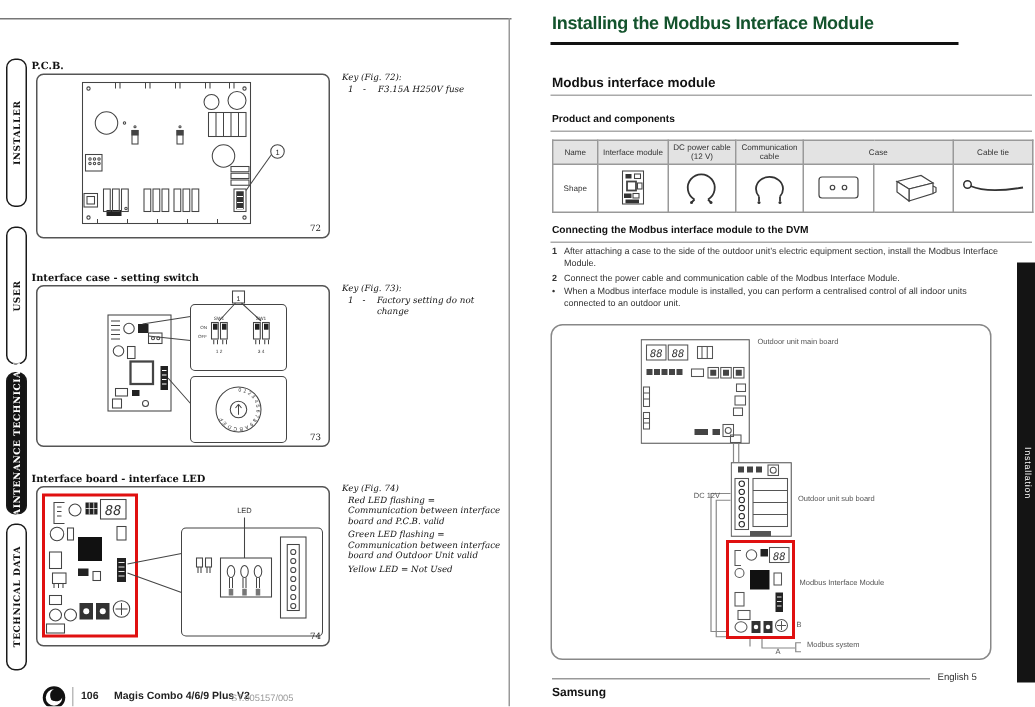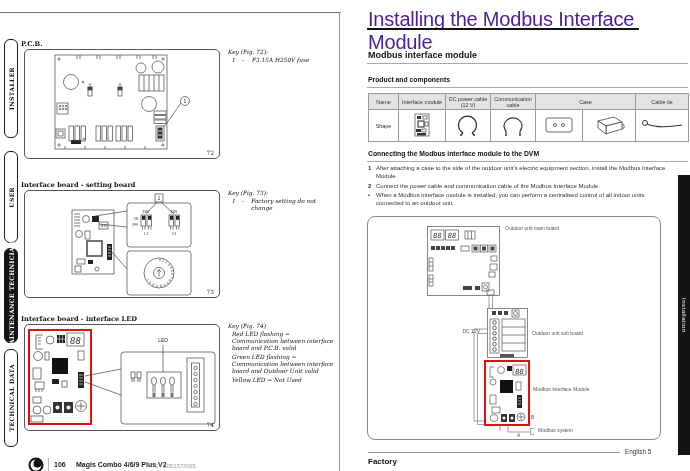--- a/index.html
+++ b/index.html
@@ -25,21 +25,21 @@
   .key .kt{margin-bottom:1px;}
   .key .ki{display:flex;margin-left:4px;}
   .key .ki .kn{width:10px;}
   .key .ki .kd{width:10px;}
   .key .kp{margin-left:4px;margin-bottom:2px;}
   .lfooter-num{position:absolute;font-family:"Liberation Sans",sans-serif;font-weight:bold;font-size:7px;color:#222;}
   .lfooter-code{position:absolute;font-size:6.2px;color:#9a9a9a;}
   .vline{position:absolute;width:1px;background:#bbb;}
   
   .rpage{position:absolute;left:345px;top:0;width:345px;height:471px;background:#fff;}
-  .rtitle{position:absolute;left:23px;top:8px;font-size:20px;font-weight:normal;color:#4c1d95;letter-spacing:-0.2px;}
+  .rtitle{position:absolute;left:23px;top:8px;font-size:12px;font-weight:bold;color:#14532d;letter-spacing:-0.2px;}
   .rule{position:absolute;background:#aaa;height:1px;}
   .rule.dark{background:#111;height:1.6px;}
   .rh2{position:absolute;left:23px;font-size:9px;font-weight:bold;color:#111;}
   .rh3{position:absolute;left:23px;font-size:6.8px;font-weight:bold;color:#111;}
   .ptable{position:absolute;left:23px;top:93px;width:320px;border-collapse:collapse;table-layout:fixed;}
   .ptable th,.ptable td{border:1px solid #999;text-align:center;vertical-align:middle;padding:0;}
   .ptable th{background:#e3e3e3;font-weight:normal;font-size:5.4px;color:#333;height:15px;line-height:6px;}
   .ptable td{height:31px;font-size:5.4px;color:#333;background:#fff;}
   .steps{position:absolute;left:23px;top:165px;width:302px;font-size:6px;line-height:7.8px;color:#333;}
   .step{display:flex;margin-bottom:2px;}
@@ -139,21 +139,21 @@
     </div>
     <div class="key" style="top:38px">
       <div class="kt">Key (Fig. 72):</div>
       <div class="ki">
         <span class="kn">1</span>
         <span class="kd">-</span>
         <span>F3.15A H250V fuse</span>
       </div>
     </div>
 
-    <div class="lhead" style="top:170px">Interface board - setting board</div>
+    <div class="lhead" style="top:170px">Interface case - setting switch</div>
     <div class="fig" style="top:179px;height:108px">
       <svg class="figsvg" width="194" height="106" viewBox="0 0 194 106">
         <defs>
             <path id="dial" d="M134,70 a12,12 0 1 1 -0.01,0"></path>
           </defs>
         <g stroke="#444" fill="none" stroke-width="0.7">
           <rect x="47" y="19" width="42" height="64"></rect>
           <path d="M49,23 h6 M49,26 h6 M49,29 h6 M49,32 h6 M49,35 h6"></path>
           <circle cx="61" cy="28" r="3.5"></circle>
           <rect x="67" y="25" width="7" height="6" fill="#222" stroke="none"></rect>
@@ -488,19 +488,19 @@
         </svg>
       </div>
       <span class="dlabel" style="left:165px;top:169px">Modbus Interface Module</span>
       <span class="dlabel" style="left:163px;top:197px">B</span>
       <span class="dlabel" style="left:149px;top:215px">A</span>
       <span class="dlabel" style="left:170px;top:210px">Modbus system</span>
     </div>
 
     <div class="rfoot-line"></div>
     <div class="rfoot-page">English 5</div>
-    <div class="rfoot-brand">Factory</div>
+    <div class="rfoot-brand">Samsung</div>
 
     <div class="rtab">
       <span>Installation</span>
     </div>
   </div>
 </div>
 
 </body></html>

